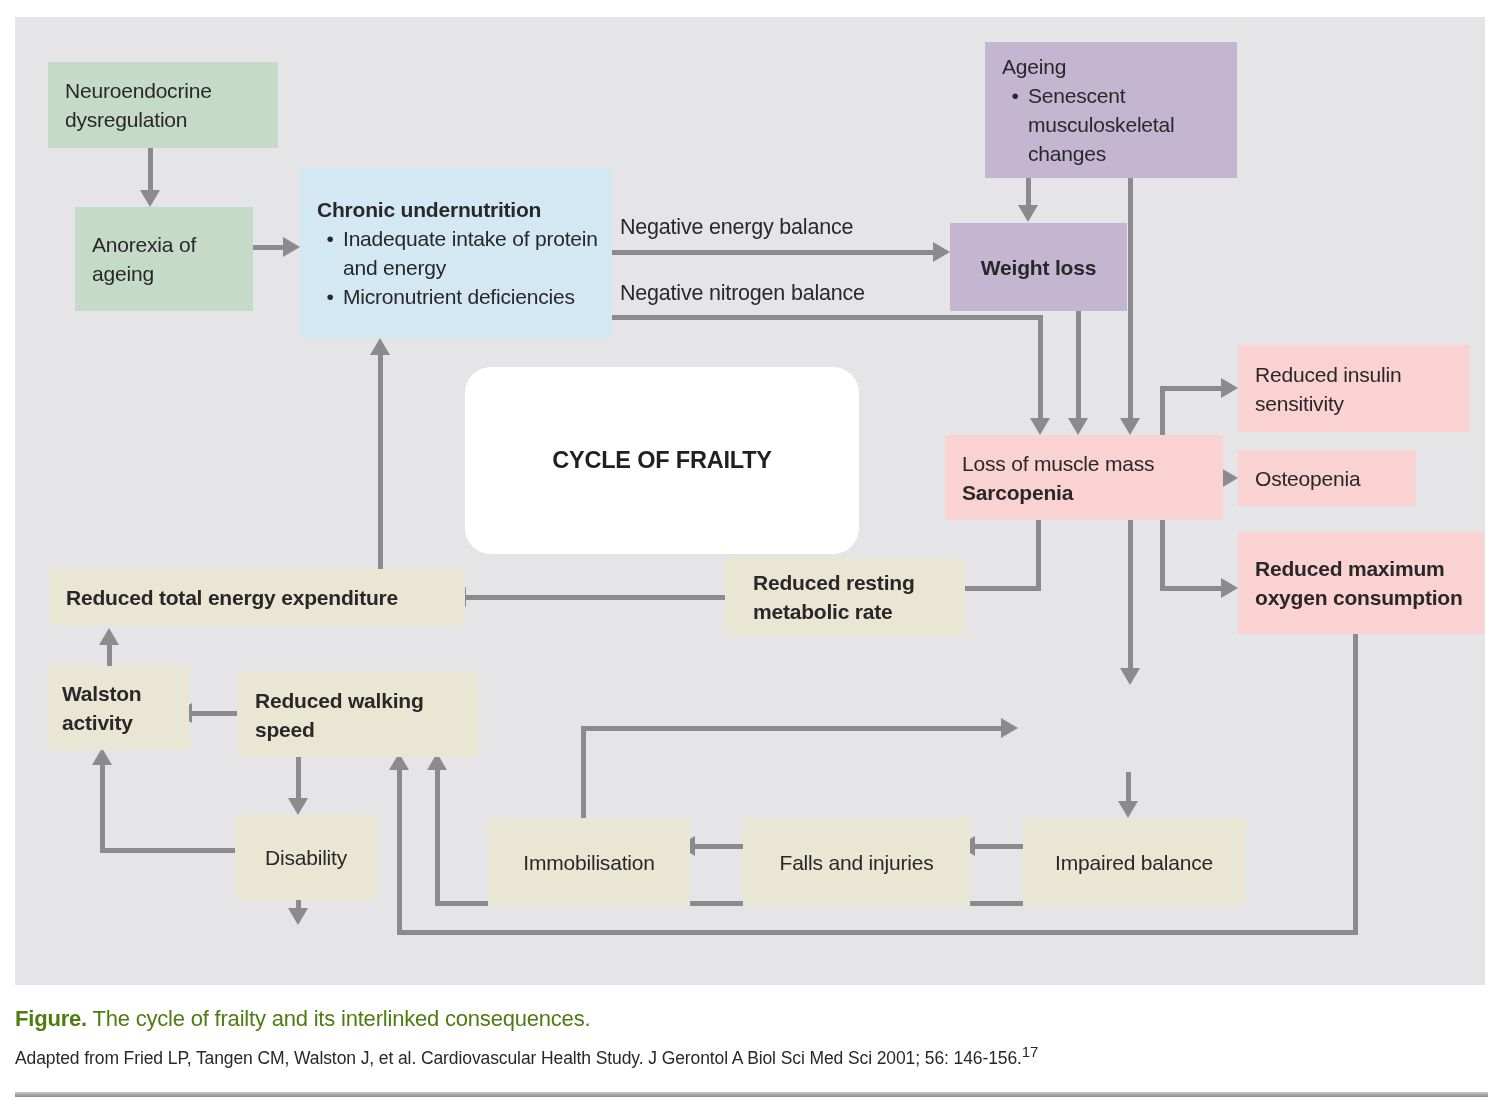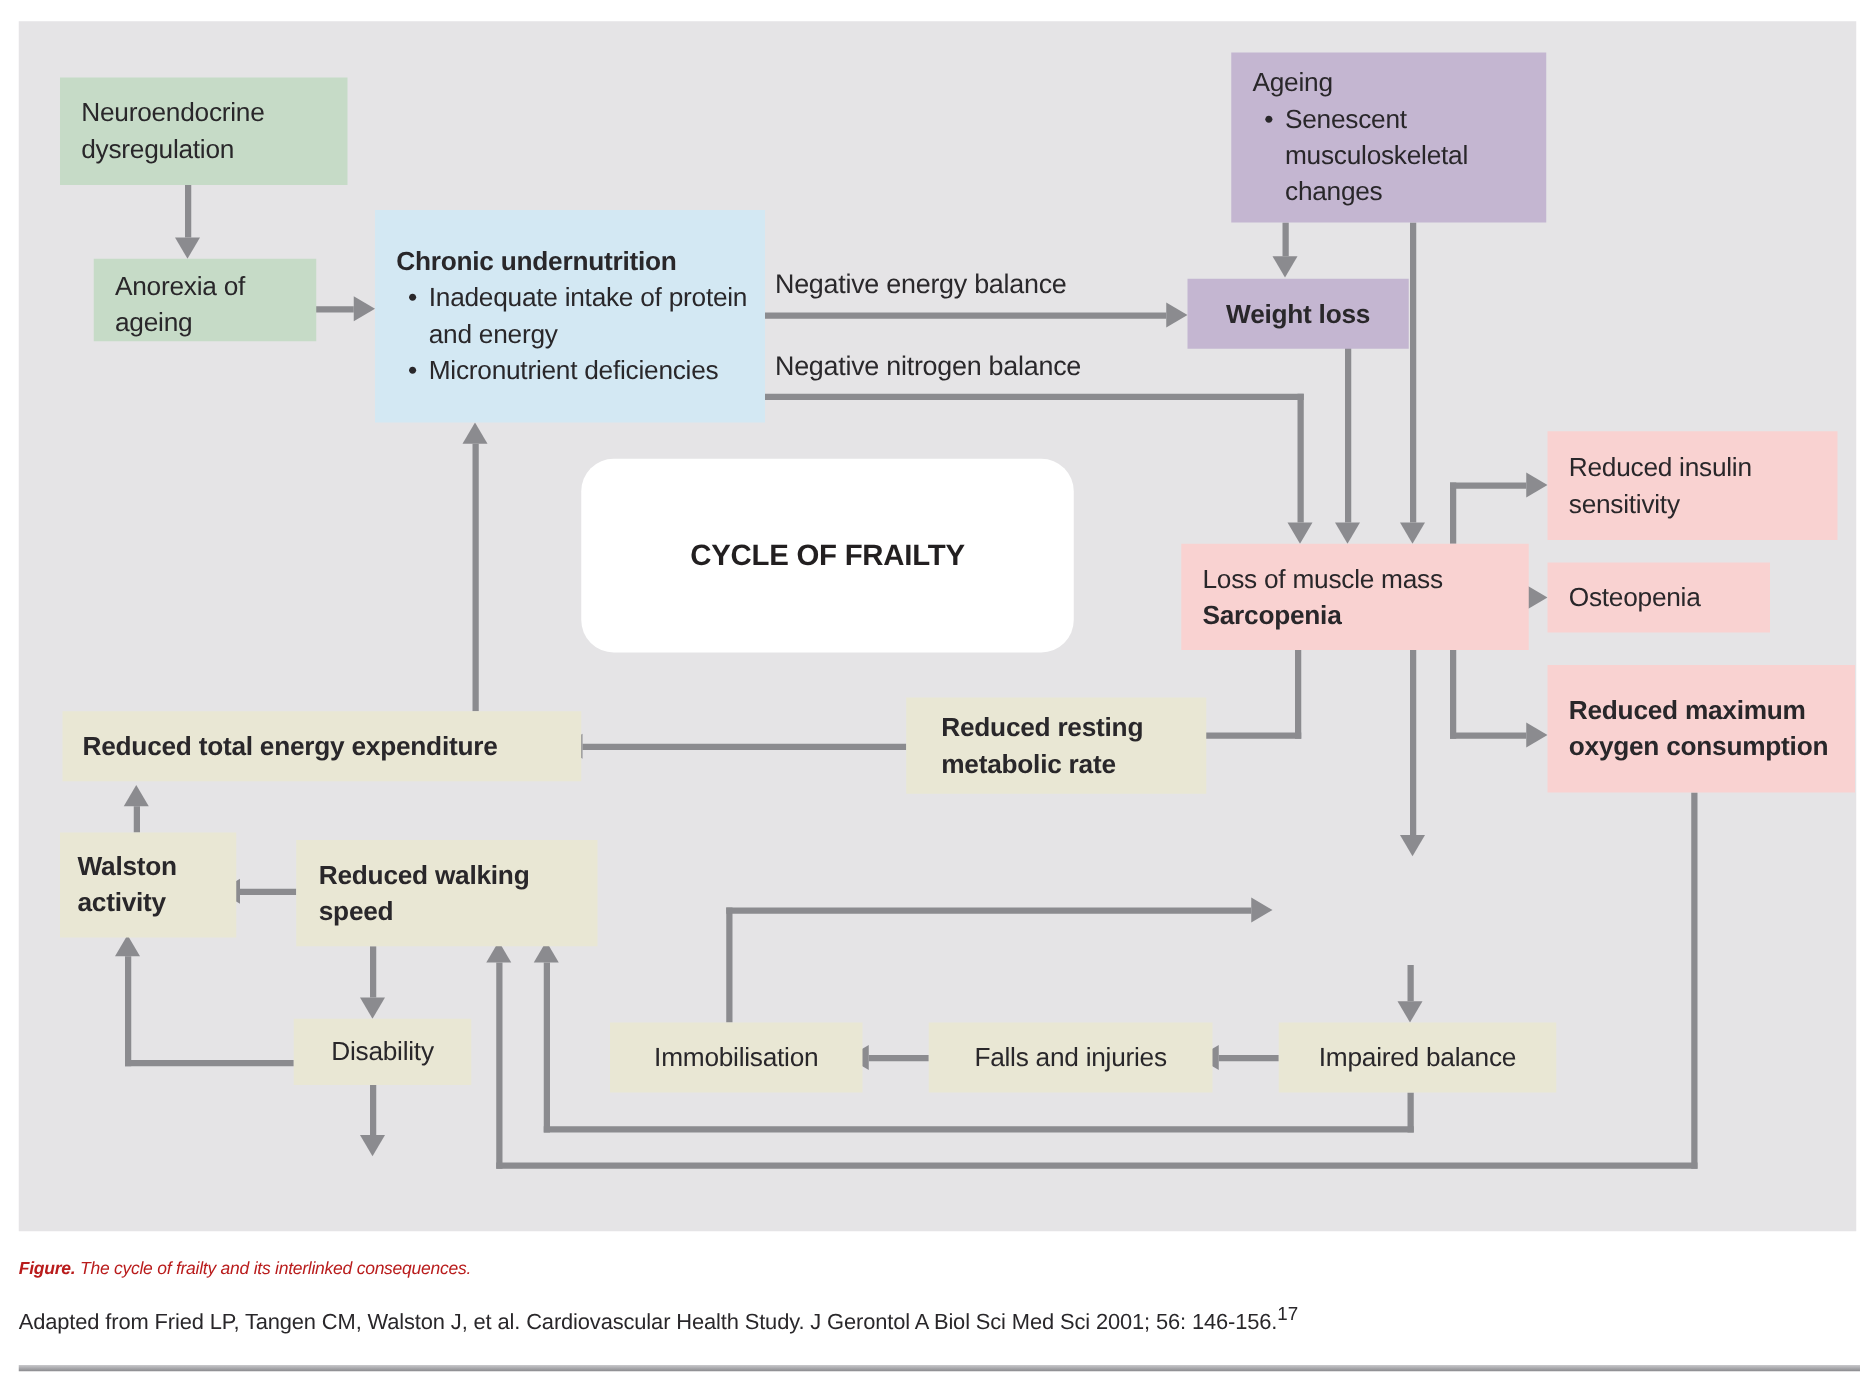--- a/index.html
+++ b/index.html
@@ -11,33 +11,33 @@
   .box{position:absolute;display:flex;flex-direction:column;justify-content:center;
        font-size:21px;line-height:29px;letter-spacing:-0.2px;}
   .box.green{background:#c6dbc7;}
   .box.blue{background:#d3e8f3;}
   .box.purple{background:#c4b6d1;}
   .box.pink{background:#f9d2d1;}
   .box.beige{background:#e9e7d4;}
   .box.white{background:#ffffff;border-radius:26px;}
   .b{font-weight:700;}
   .pad{padding-left:17px;padding-right:8px;}
-  .ctr{align-items:center;text-align:center;padding:0 6px;justify-content:center;}
+  .ctr{align-items:center;text-align:center;padding:16px 6px;justify-content:center;}
   .bul{display:flex;}
   .bul .dot{flex:0 0 26px;text-align:center;}
   .bul .dot::before{content:"\2022";}
   .bul .bt{flex:1 1 auto;}
   .seg{position:absolute;background:#8b8b8f;}
   .head{position:absolute;width:0;height:0;}
   .ad{border-left:10px solid transparent;border-right:10px solid transparent;border-top:17px solid #8b8b8f;}
   .au{border-left:10px solid transparent;border-right:10px solid transparent;border-bottom:17px solid #8b8b8f;}
   .ar{border-top:10px solid transparent;border-bottom:10px solid transparent;border-left:17px solid #8b8b8f;}
   .al{border-top:10px solid transparent;border-bottom:10px solid transparent;border-right:17px solid #8b8b8f;}
   .edge-label{position:absolute;font-size:21.5px;letter-spacing:-0.2px;color:#2a282b;}
-  .caption{position:absolute;left:15px;top:1006px;font-size:14px;color:#b91c1c;letter-spacing:-0.2px;font-style:italic;}
+  .caption{position:absolute;left:15px;top:1006px;font-size:22px;color:#4d7c0f;letter-spacing:-0.2px;}
   .citation{position:absolute;left:15px;top:1043px;font-size:17.5px;color:#29272a;letter-spacing:-0.1px;}
   .citation sup{font-size:15px;}
   .rule{position:absolute;left:15px;top:1092px;width:1473px;height:5px;
         background:linear-gradient(#c9c9cc,#8a8a8e);}
   .cycle-text{font-size:23.5px;font-weight:700;letter-spacing:-0.2px;color:#221f20;}
 </style>
 </head>
 <body>
 
 <div class="stage">
@@ -154,21 +154,21 @@
     <div class="head au" style="left:389px;top:753px;"></div>
   </div>
 
   <div class="edge-label" style="left:620px;top:215px;">Negative energy balance</div>
   <div class="edge-label" style="left:620px;top:281px;">Negative nitrogen balance</div>
 
   <div class="box green pad" style="left:48px;top:62px;width:205px;height:86px;">
     <div>Neuroendocrine dysregulation</div>
   </div>
 
-  <div class="box green pad" style="left:75px;top:207px;width:153px;height:66px;justify-content:flex-end;">
+  <div class="box green pad" style="left:75px;top:207px;width:153px;height:104px;">
     <div>Anorexia of ageing</div>
   </div>
 
   <div class="box blue" style="left:300px;top:168px;width:285px;height:170px;padding:0 10px 0 17px;">
     <div class="b">Chronic undernutrition</div>
     <div class="bul">
       <span class="dot"></span>
       <span class="bt">Inadequate intake of protein and energy</span>
     </div>
     <div class="bul">

